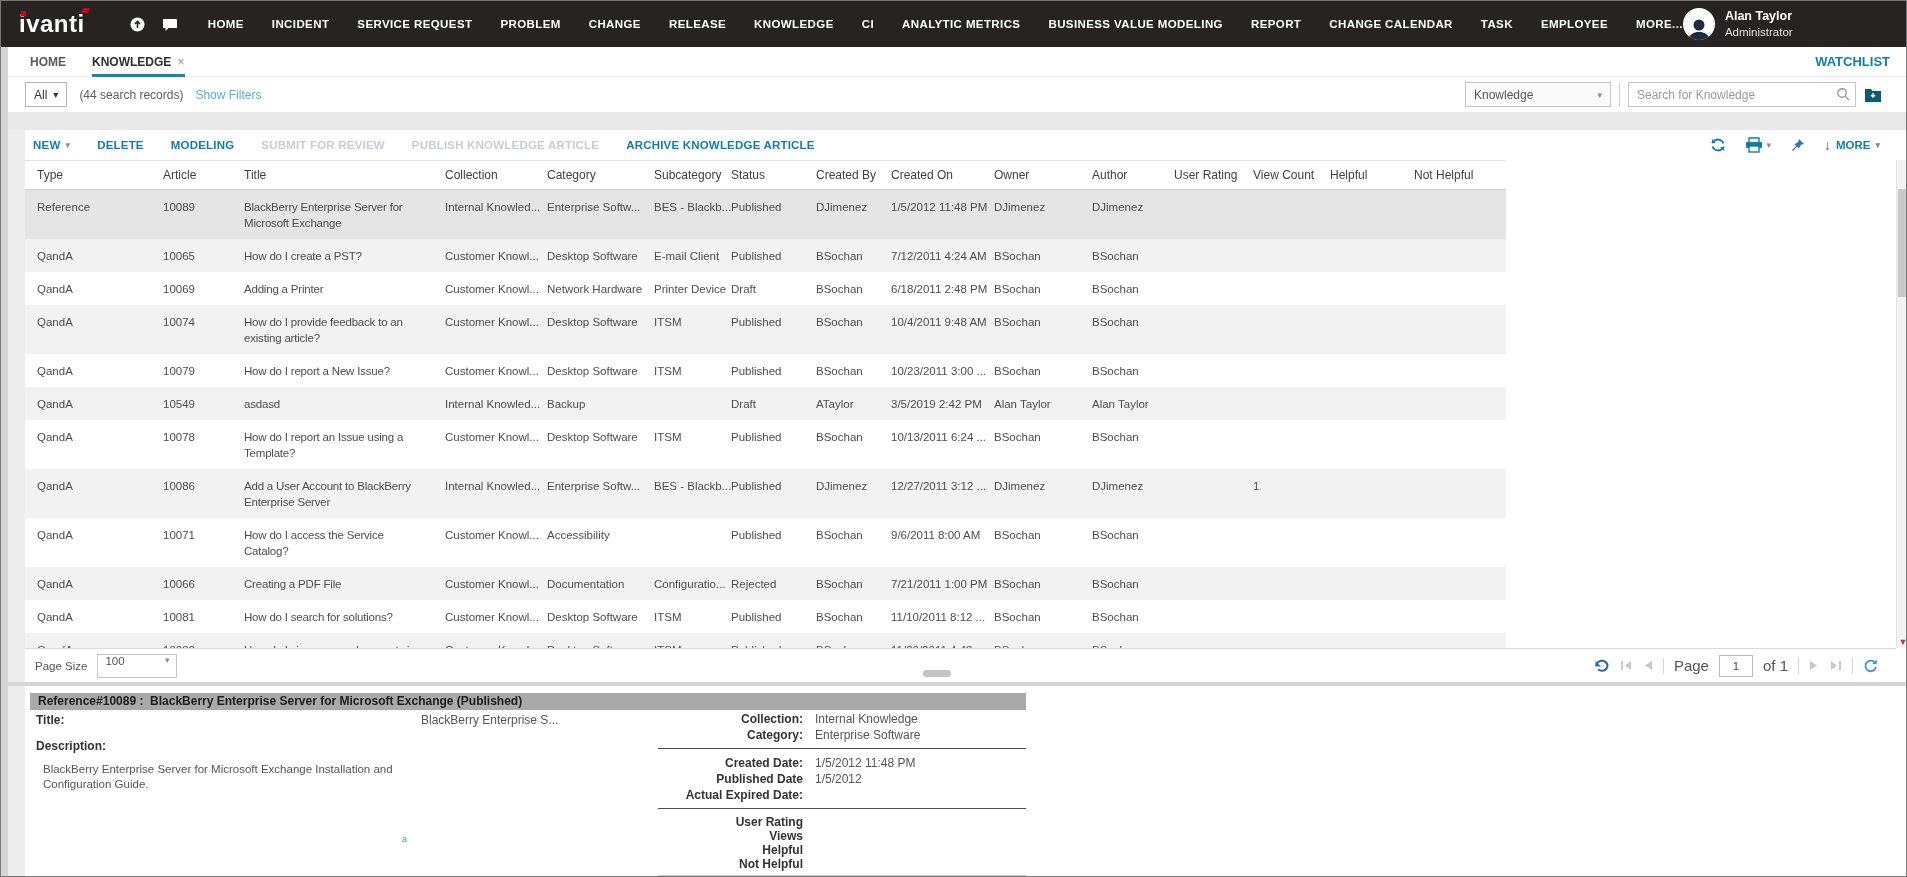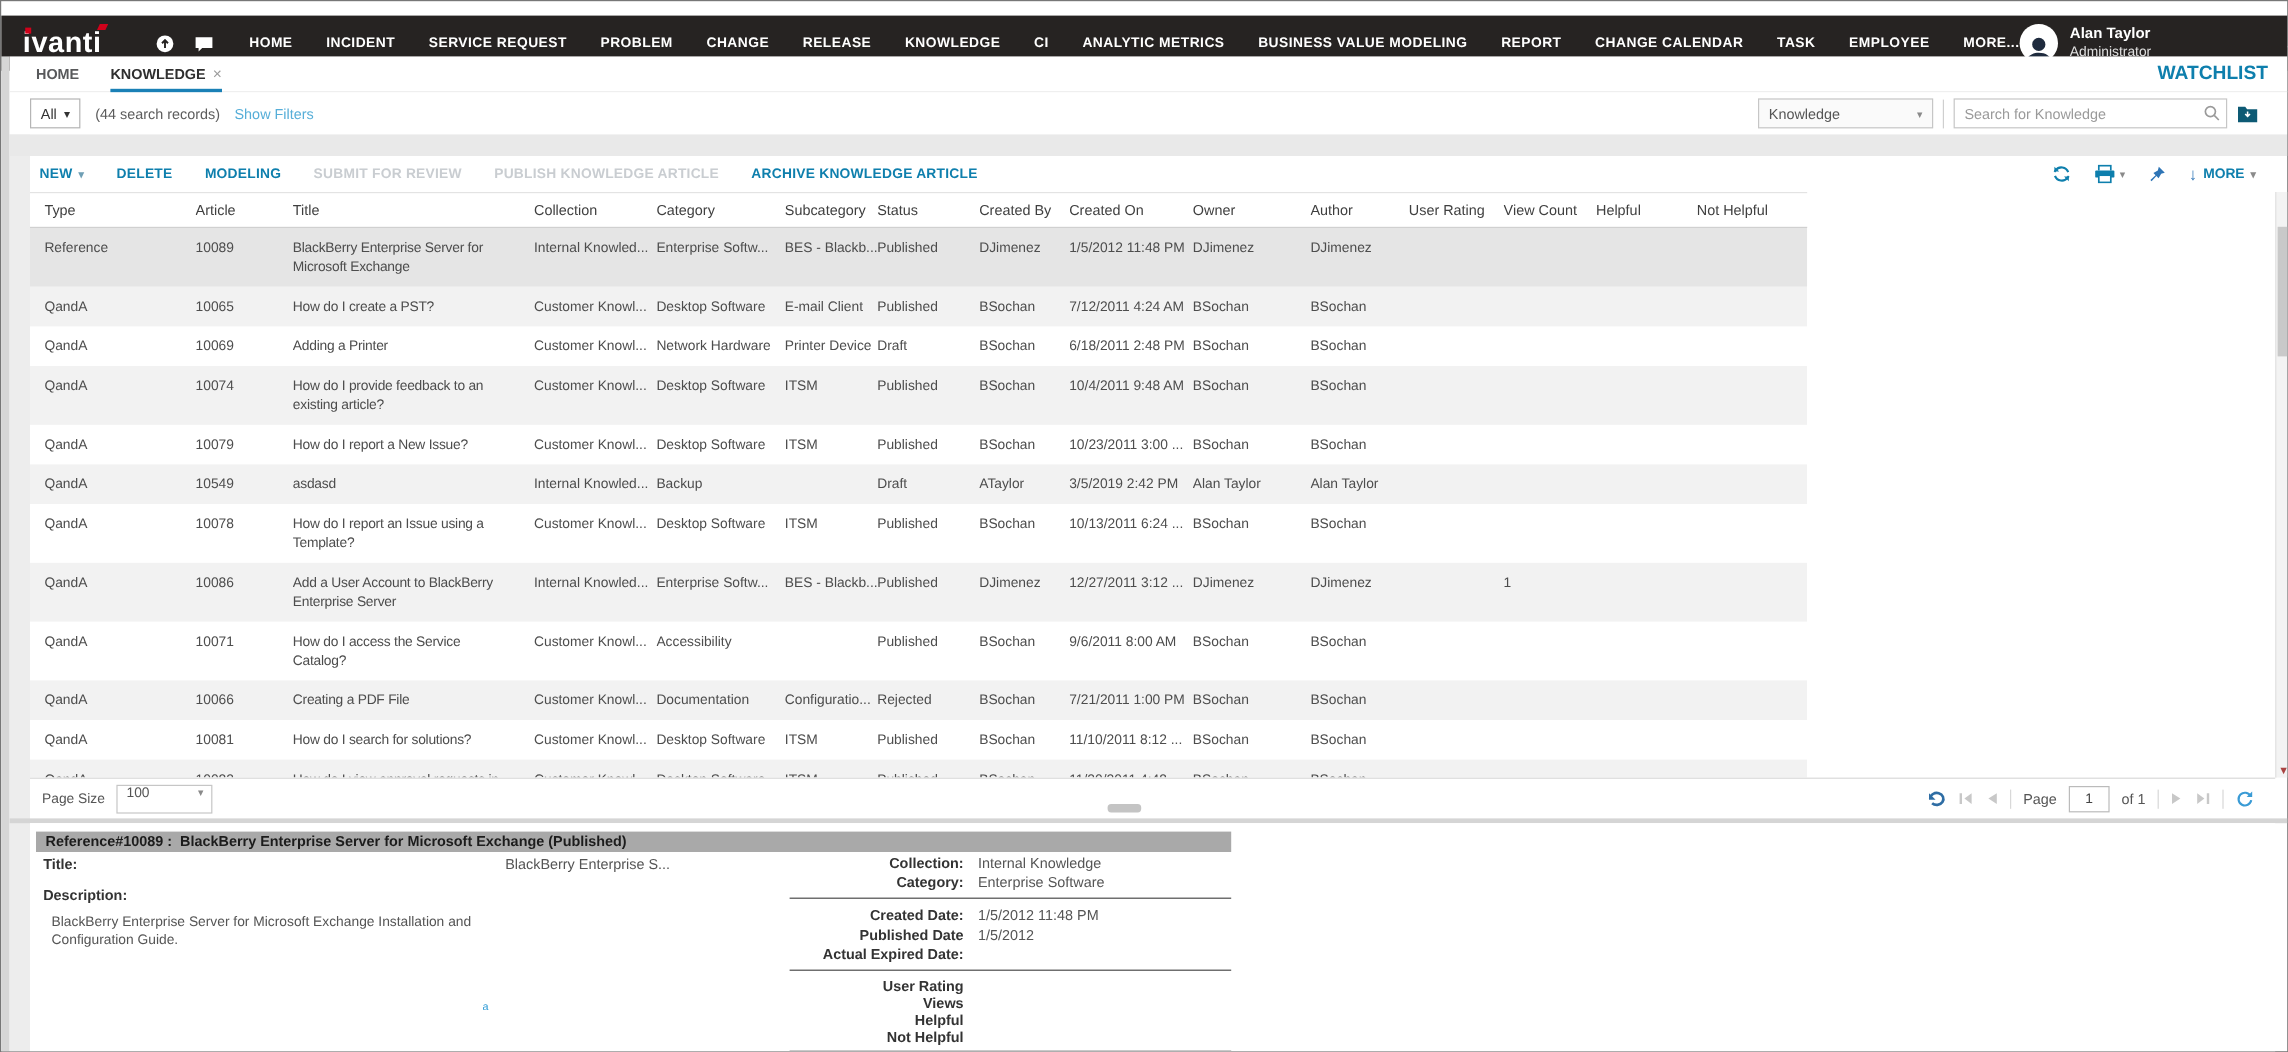--- a/index.html
+++ b/index.html
@@ -1,21 +1,21 @@
 <!DOCTYPE html>
 <html><head>
 <meta charset="utf-8">
 <style>
   * { margin:0; padding:0; box-sizing:border-box; }
   html,body { width:1907px; height:877px; overflow:hidden; }
   body { font-family:"Liberation Sans", sans-serif; background:#fff; position:relative;
          border:1px solid #777; color:#4d4d4d; }
 
   
-  .topnav { position:absolute; left:0; top:12px; width:1907px; height:46px; background:#262322;
+  .topnav { position:absolute; left:0; top:0; width:1907px; height:46px; background:#262322;
             display:flex; align-items:center; padding-left:18px; }
   .logo { position:relative; color:#fff; font-size:24px; font-weight:bold; letter-spacing:.5px;
           margin-right:44px; line-height:1; }
   .logo .rm1 { position:absolute; left:2px; top:-1px; width:5px; height:5px; background:#d0021b; }
   .logo .rm2 { position:absolute; right:-4px; top:-4px; width:7px; height:5px; background:#d0021b;
                transform:skewX(-25deg); }
   .nav-ico { margin-right:16px; display:inline-flex; align-items:center; cursor:pointer; }
   .nav-items { display:flex; align-items:center; gap:28px; margin-left:14px; }
   .nav-item { color:#fff; font-size:11.5px; font-weight:bold; letter-spacing:.4px; white-space:nowrap; cursor:pointer; }
   .nav-right { margin-left:auto; display:flex; align-items:center; padding-right:16px; }
@@ -30,21 +30,21 @@
   .left-strip { position:absolute; left:0; top:46px; width:7px; height:831px; background:#d6d6d6; }
   .left-gutter { position:absolute; left:7px; top:111px; width:17px; height:766px; background:#ededed; }
 
   
   .tabbar { position:absolute; left:7px; top:46px; width:1900px; height:30px; background:#fff;
             display:flex; align-items:center; padding-left:22px; border-bottom:1px solid #ececec; }
   .tab { font-size:12px; font-weight:bold; color:#58595b; margin-right:26px; height:30px;
          display:flex; align-items:center; cursor:pointer; }
   .tab.active { color:#2f2f2f; border-bottom:3px solid #1a80b6; padding-top:3px; }
   .tab-close { color:#9b9b9b; font-weight:normal; font-size:13px; margin-left:6px; cursor:pointer; }
-  .watchlist { margin-left:auto; padding-right:18px; color:#0e7fad; font-size:16px; font-weight:bold; cursor:pointer; }
+  .watchlist { margin-left:auto; padding-right:18px; color:#0e7fad; font-size:13px; font-weight:bold; cursor:pointer; }
 
   
   .filterbar { position:absolute; left:7px; top:76px; width:1900px; height:35px; background:#fff;
                display:flex; align-items:center; padding-left:17px; }
   .all-dd { border:1px solid #b5b5b5; height:25px; padding:0 8px; display:flex; align-items:center;
             gap:6px; font-size:12px; color:#333; cursor:pointer; background:#fff; }
   .all-dd .caret { color:#333; font-size:10px; }
   .records { color:#5c5c5c; font-size:12px; margin-left:12px; }
   .showfilters { color:#56aed8; font-size:12px; margin-left:12px; cursor:pointer; }
   .fb-right { margin-left:auto; display:flex; align-items:center; padding-right:26px; gap:8px; }
@@ -88,21 +88,21 @@
   
   .pager { position:absolute; left:24px; top:647px; width:1871px; height:34px; background:#fff;
            border-top:1px solid #d9d9d9; display:flex; align-items:center; }
   .ps-label { font-size:11.5px; color:#555; margin-left:10px; }
   .ps-select { width:80px; height:24px; border:1px solid #c6c6c6; background:#fff; margin-left:10px;
                display:flex; padding:0 7px; font-size:11.5px; color:#555; cursor:pointer; }
   .ps-select .caret { margin-left:auto; color:#8a8a8a; font-size:9px; }
   .hthumb { position:absolute; left:898px; top:21px; width:28px; height:7px; border-radius:3px; background:#c4c4c4; }
   .pager-right { margin-left:auto; display:flex; align-items:center; gap:10px; padding-right:18px; }
   .pg-sep { width:1px; height:16px; background:#d8d8d8; }
-  .pg-txt { font-size:12px; color:#555; }
+  .pg-txt { font-size:15px; color:#555; }
   .pg-input { width:34px; height:22px; border:1px solid #bbb; font-size:11.5px; color:#444;
               text-align:center; font-family:"Liberation Sans",sans-serif; }
   .pg-btn { display:inline-flex; cursor:pointer; }
 
   .band2 { position:absolute; left:7px; top:681px; width:1900px; height:4px; background:#d5d5d5; }
 
   
   .vscroll { position:absolute; left:1895px; top:159px; width:12px; height:488px; background:#f3f3f3;
              border-left:1px solid #e2e2e2; }
   .vthumb { position:absolute; left:1px; top:29px; width:10px; height:108px; background:#c9c9c9; cursor:pointer; }

